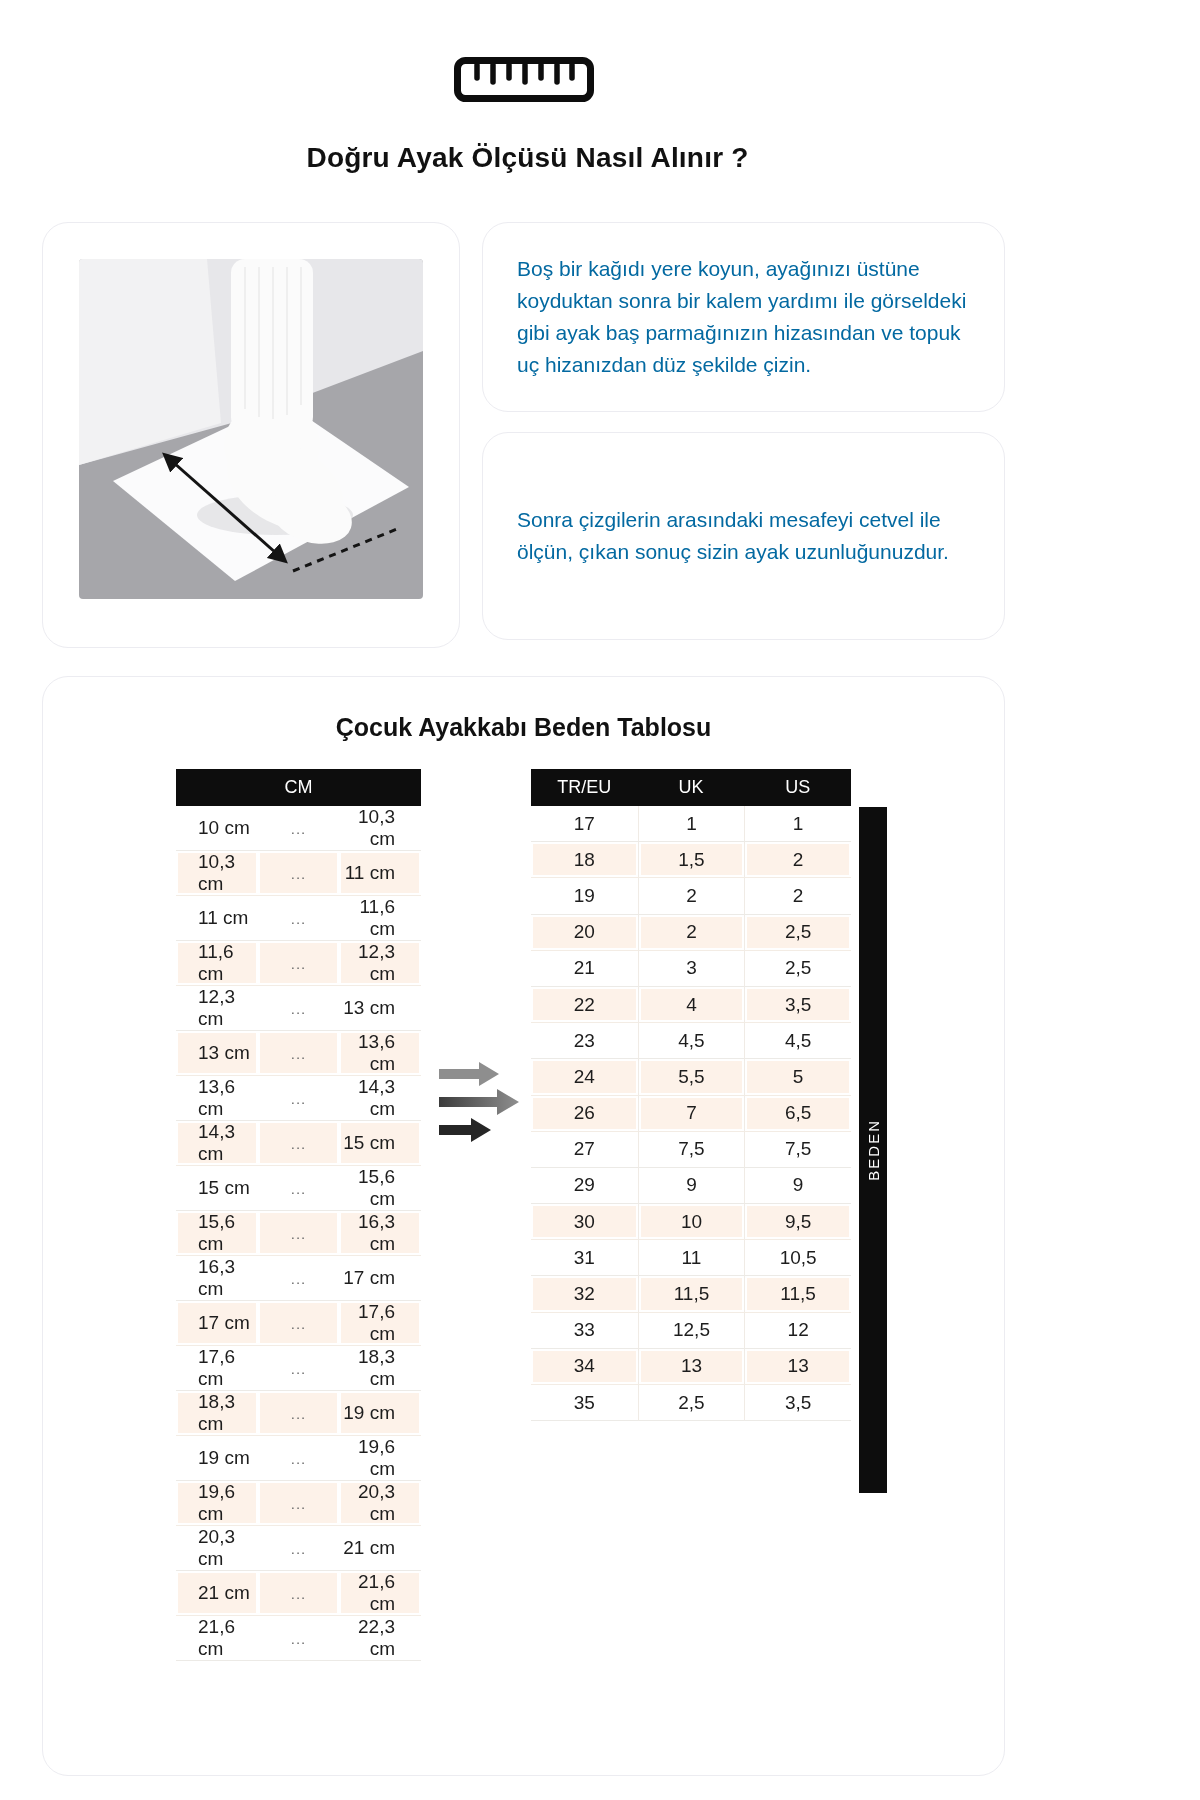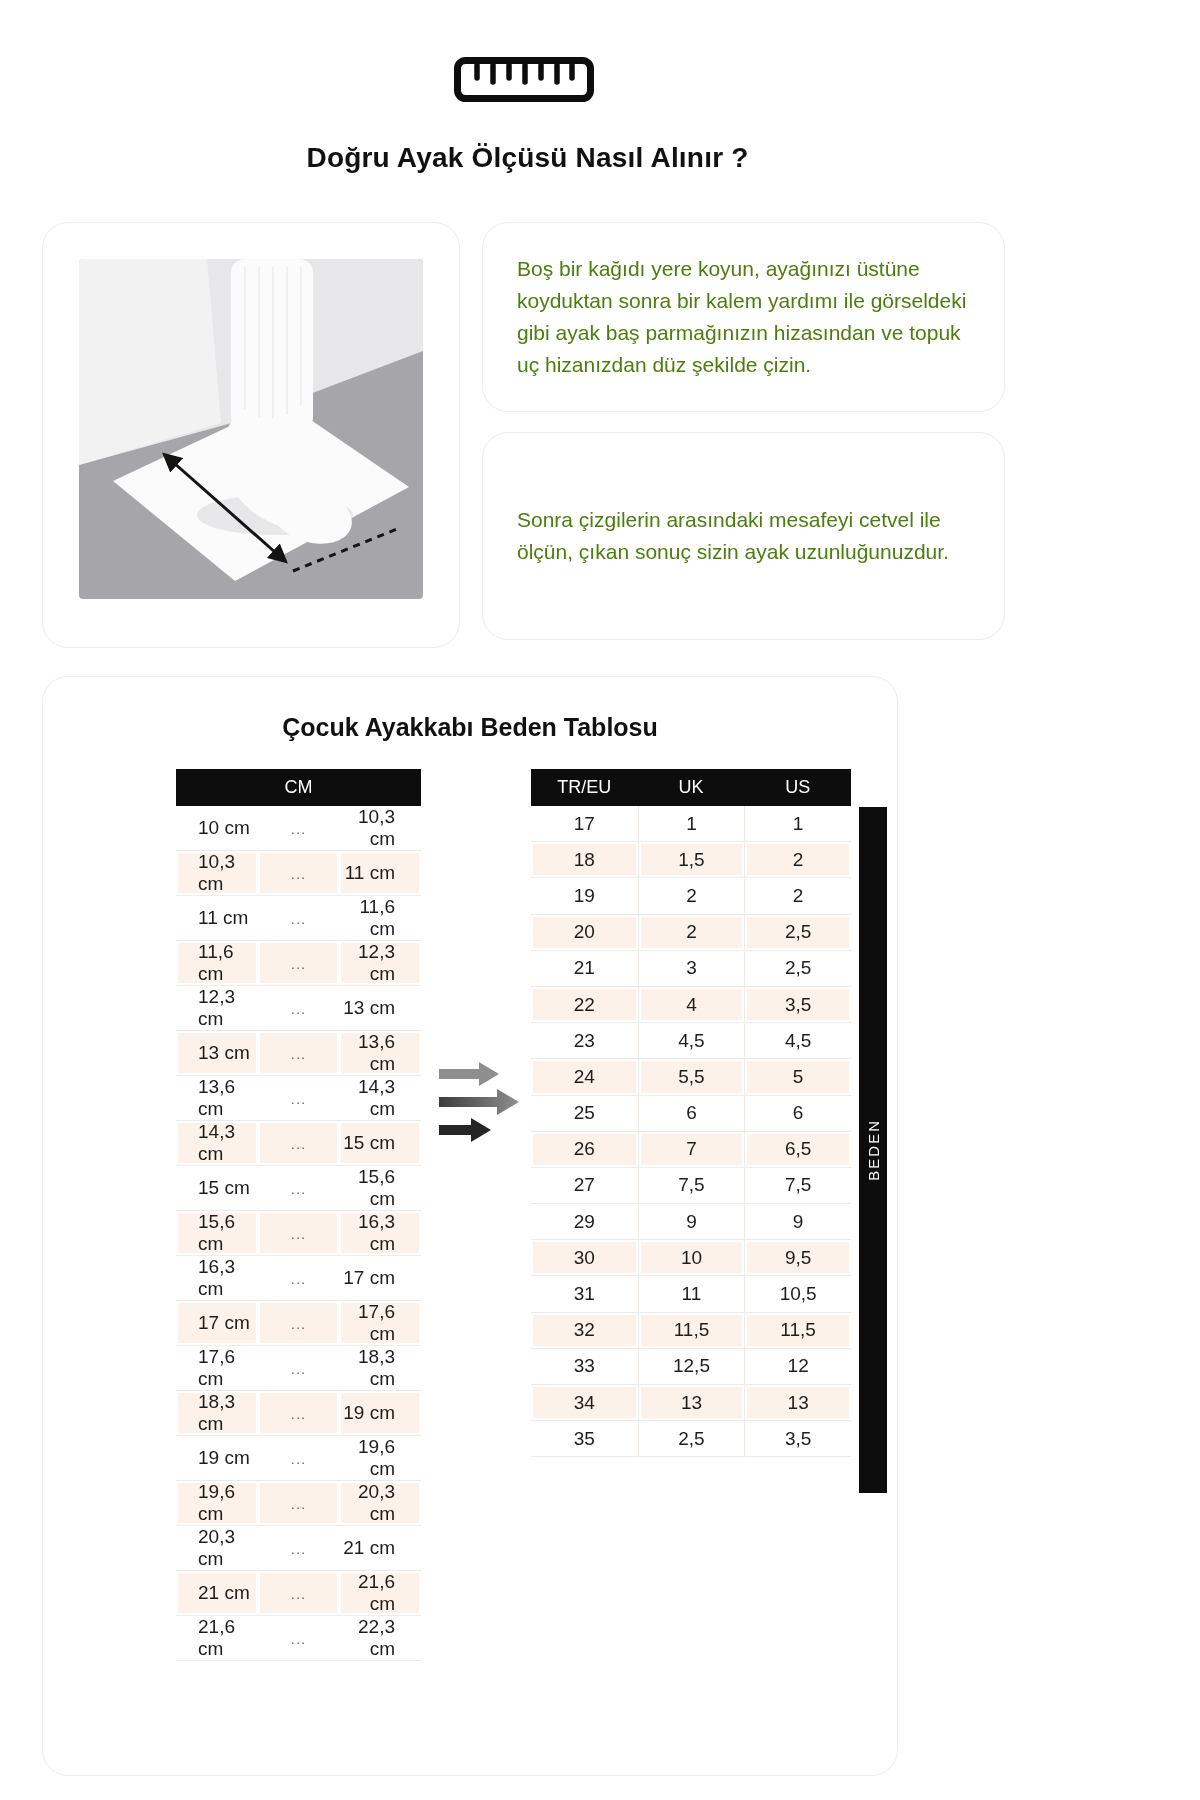--- a/index.html
+++ b/index.html
@@ -16,24 +16,24 @@
   .page-title { position:absolute; left:8px; right:0; top:142px; text-align:center;
     font-size:28px; font-weight:700; color:#111; letter-spacing:0.2px; }
 
   
   .card { border:1.5px solid #ececf1; border-radius:26px; background:#fff; }
   .photo-card { position:absolute; left:0; top:222px; width:418px; height:426px; padding:36px; }
   .photo-card svg { display:block; border-radius:4px; }
   .step-card { position:absolute; width:523px; display:flex; align-items:center; padding:24px 34px; }
   .step-1 { left:440px; top:222px; height:190px; }
   .step-2 { left:440px; top:432px; height:208px; }
-  .step-card p { font-size:21px; line-height:1.52; color:#4d7c0f; }
+  .step-card p { font-size:21px; line-height:1.52; color:#0369a1; }
 
   
-  .size-card { position:absolute; left:0; top:676px; width:856px; height:1100px; }
+  .size-card { position:absolute; left:0; top:676px; width:963px; height:1100px; }
   .size-title { position:absolute; left:0; right:0; top:36px; text-align:center;
     font-size:25px; font-weight:700; color:#111; }
 
   table { border-collapse:separate; border-spacing:0; table-layout:fixed; }
   th { font-weight:400;margin-top:12px; }
   .cm-table { position:absolute; left:133px; top:92px; width:245px; }
   .intl-table { position:absolute; left:488px; top:92px; width:320px; }
   .cm-table thead th, .intl-table thead th {
     background:#0d0d0d; color:#fff; font-size:18px; height:37px; text-align:center; }
   .cm-table td, .intl-table td { height:36.2px; font-size:19px; color:#1d1d1d; background:#fff;
@@ -280,25 +280,20 @@
           <tr>
             <td>23</td>
             <td>4,5</td>
             <td>4,5</td>
           </tr>
           <tr class="stripe">
             <td>24</td>
             <td>5,5</td>
             <td>5</td>
           </tr>
-          <tr>
-            <td>25</td>
-            <td>6</td>
-            <td>6</td>
-          </tr>
           <tr class="stripe">
             <td>26</td>
             <td>7</td>
             <td>6,5</td>
           </tr>
           <tr>
             <td>27</td>
             <td>7,5</td>
             <td>7,5</td>
           </tr>

